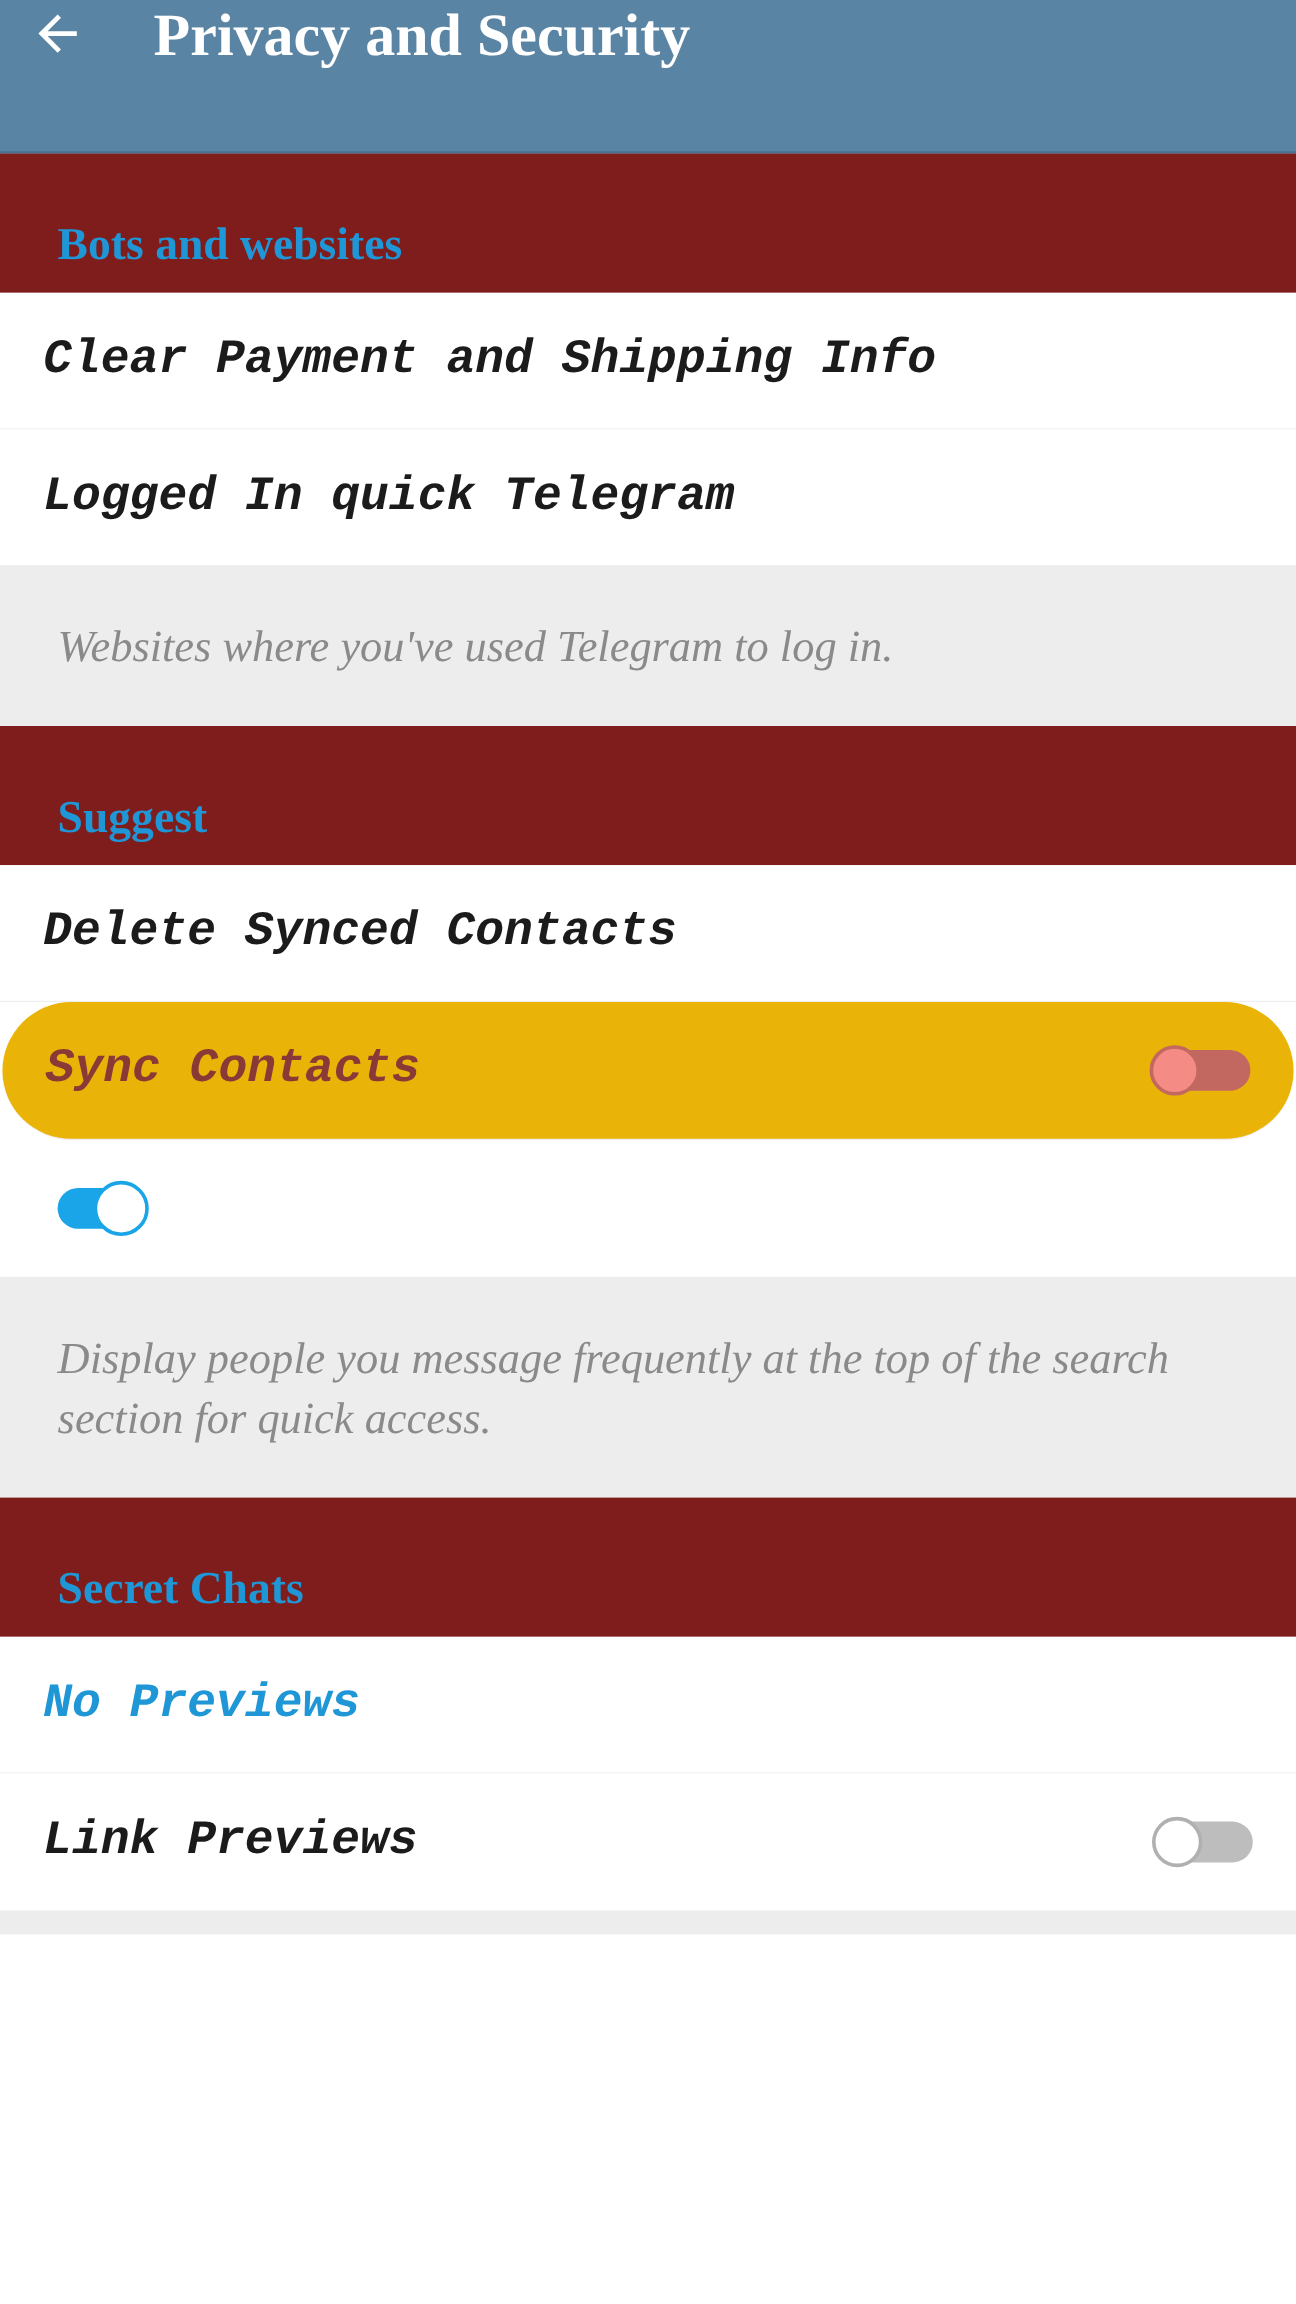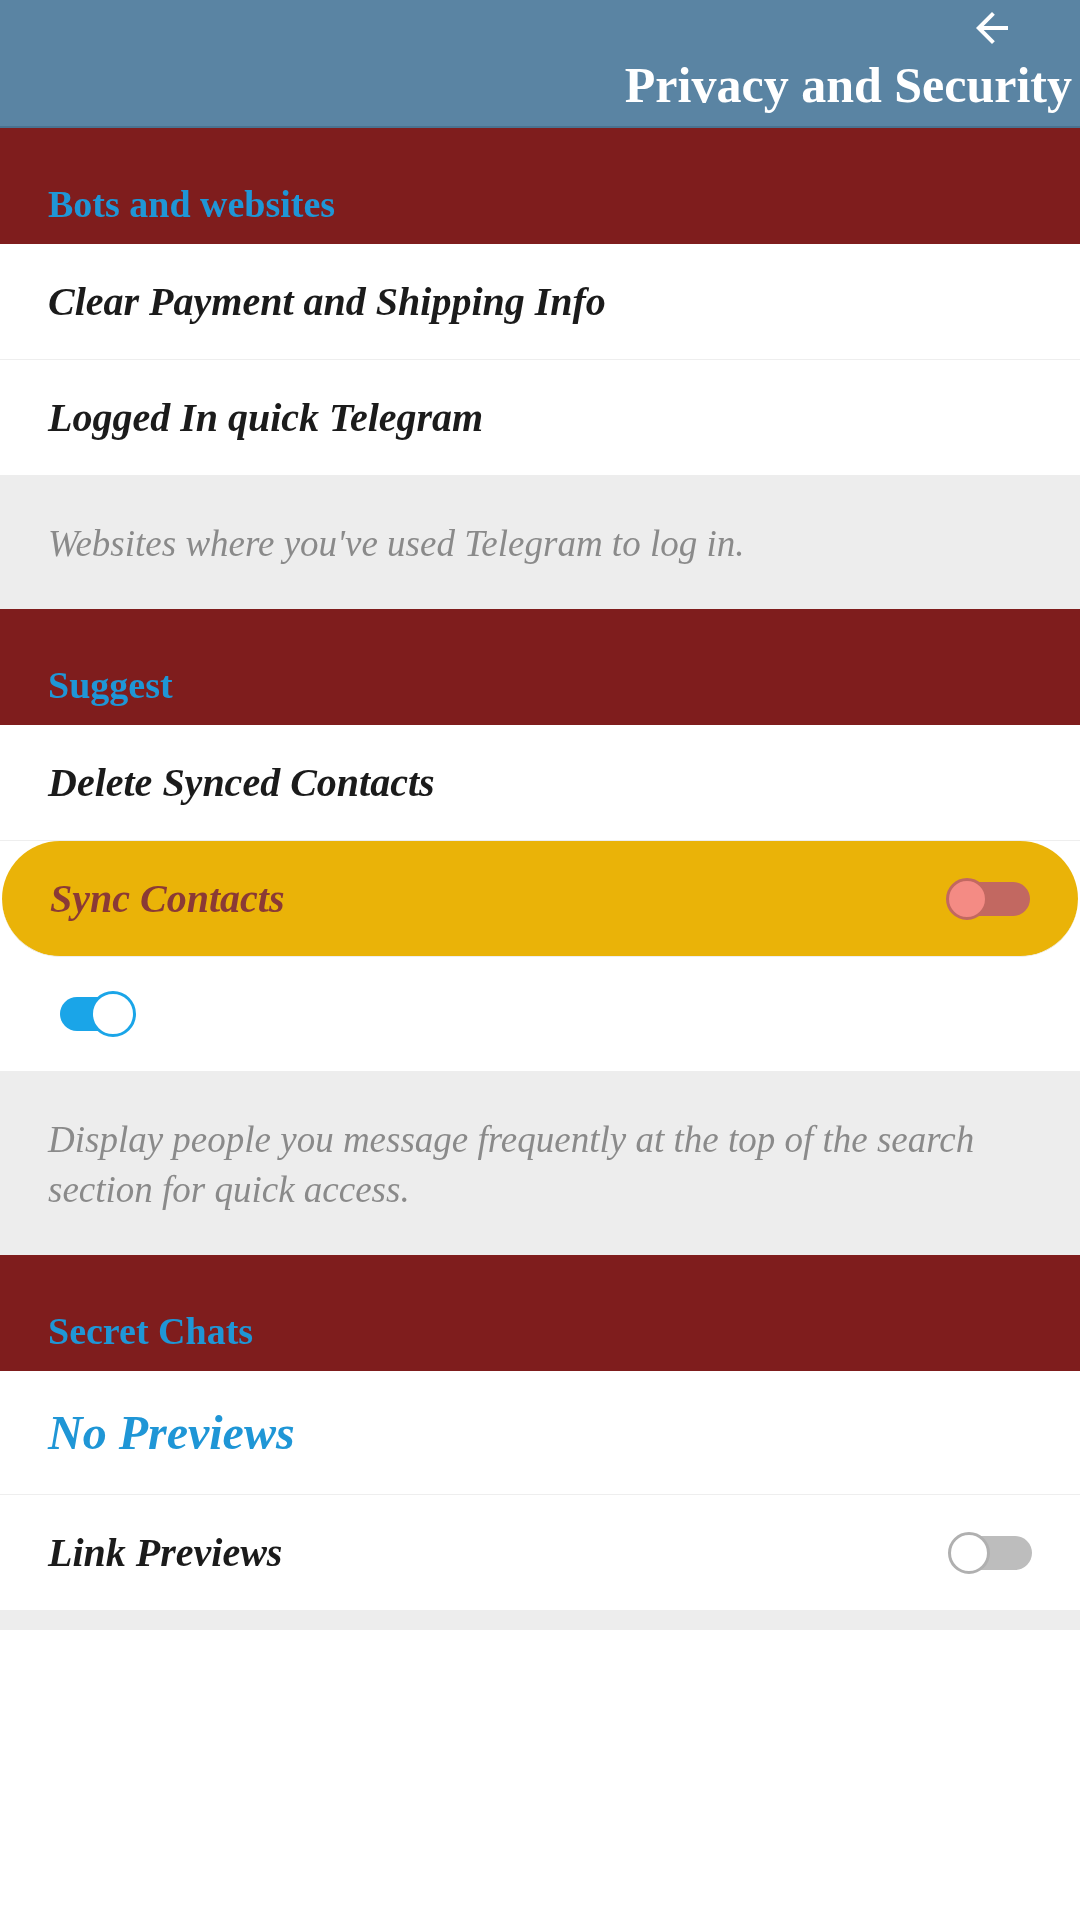--- a/index.html
+++ b/index.html
@@ -8,24 +8,23 @@
       height: 1920px;
       font-family: Georgia, 'Times New Roman', serif;
       font-style: italic;
       background: #fff;
       overflow: hidden;
     }
     .header {
       height: 128px;
       background: #5a84a3;
       display: flex;
-      align-items: flex-end;
-      padding: 0 8px;
+      align-items: flex-start;
+      padding: 0 20px;
       border-bottom: 2px solid #4a7290;
-      flex-direction: column;
     }
     .back-arrow {
       width: 56px;
       height: 56px;
       display: flex;
       align-items: center;
       justify-content: center;
       margin-right: 52px;
     }
     .back-arrow svg { width: 48px; height: 48px; }
@@ -40,35 +39,36 @@
       padding: 54px 48px 18px 48px;
       background: #7f1d1d;
     }
     .section-header-text {
       color: #1f96d6;
       font-size: 38px;
       font-weight: bold;
       font-style: normal;
     }
     .row {
-      padding: 34px 48px;
+      padding: 34px 36px;
       background: #fff;
       display: flex;
-      align-items: flex-end;
+      align-items: center;
       justify-content: space-between;
       border-bottom: 1px solid #eeeeee;
+      font-family: Liberation Mono, monospace;
     }
     .row-label {
       color: #1b1b1b;
       font-size: 40px;
       font-weight: bold;
     }
     .row-value {
       color: #1f96d6;
-      font-size: 48px;
+      font-size: 40px;
       font-weight: bold;
     }
     .footer-note {
       background: #ededed;
       padding: 44px 48px 40px 48px;
       color: #8a8a8a;
       font-size: 37px;
       line-height: 1.35;
     }
     .highlighted {

